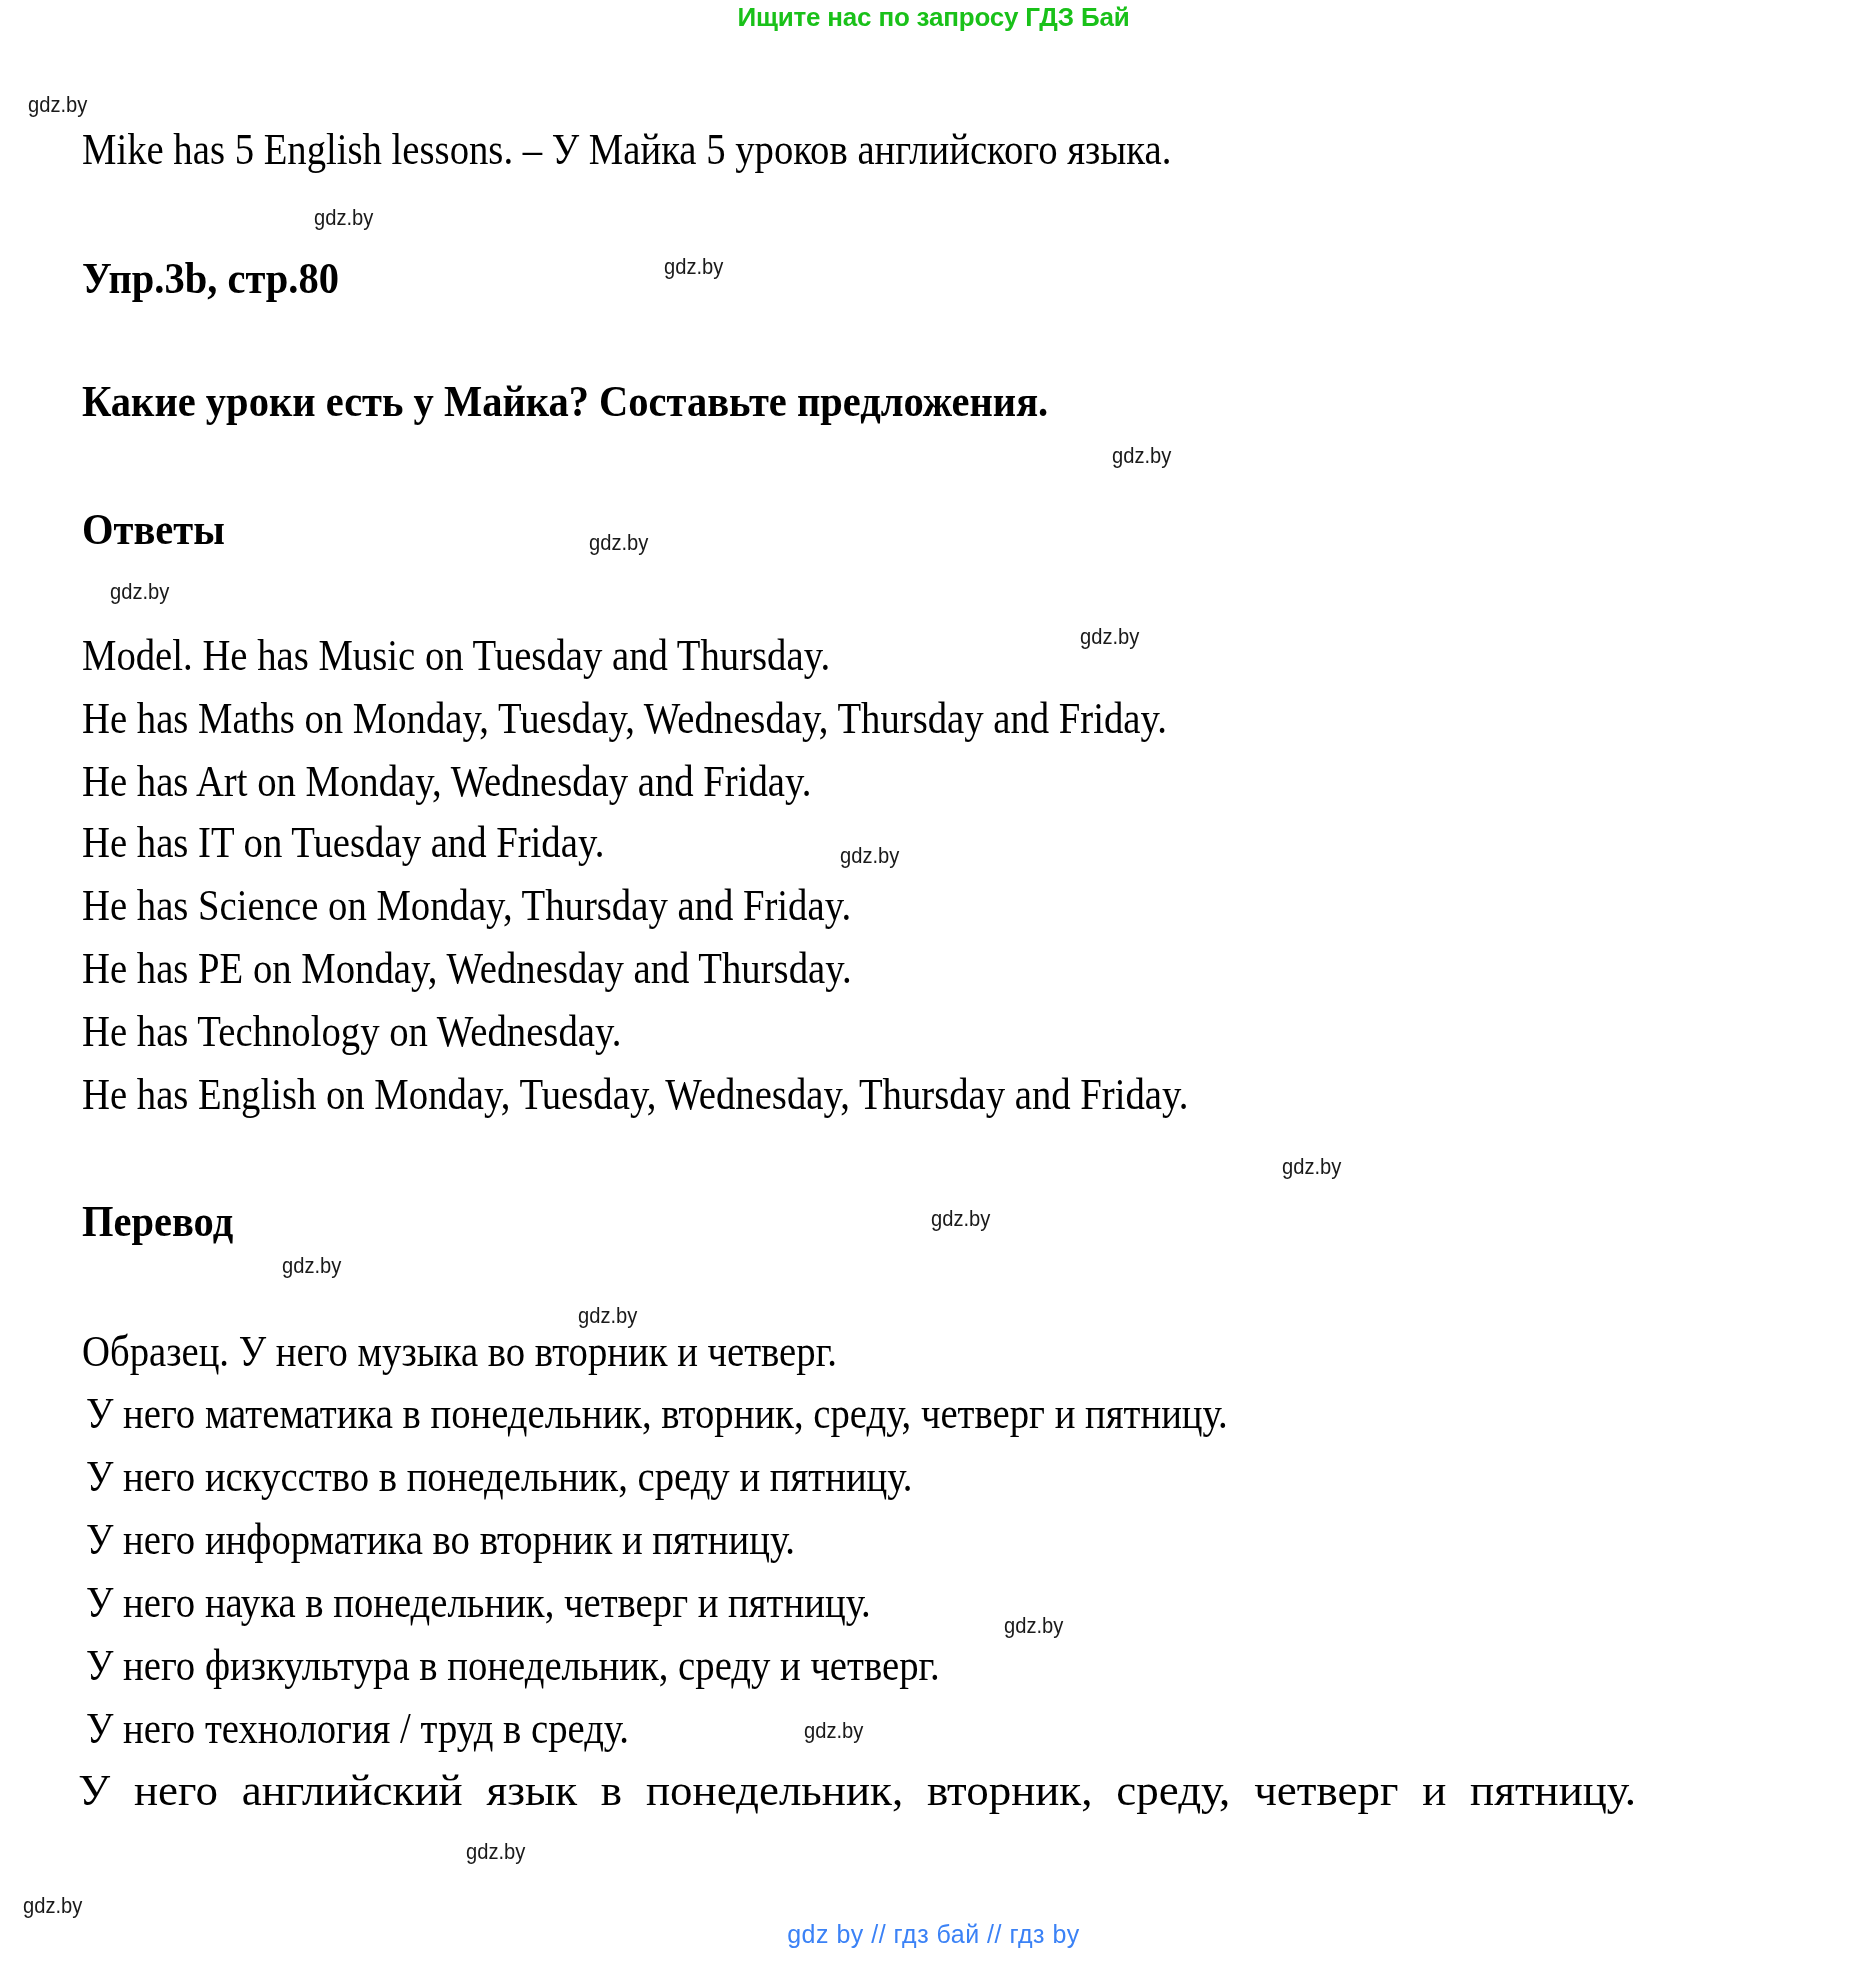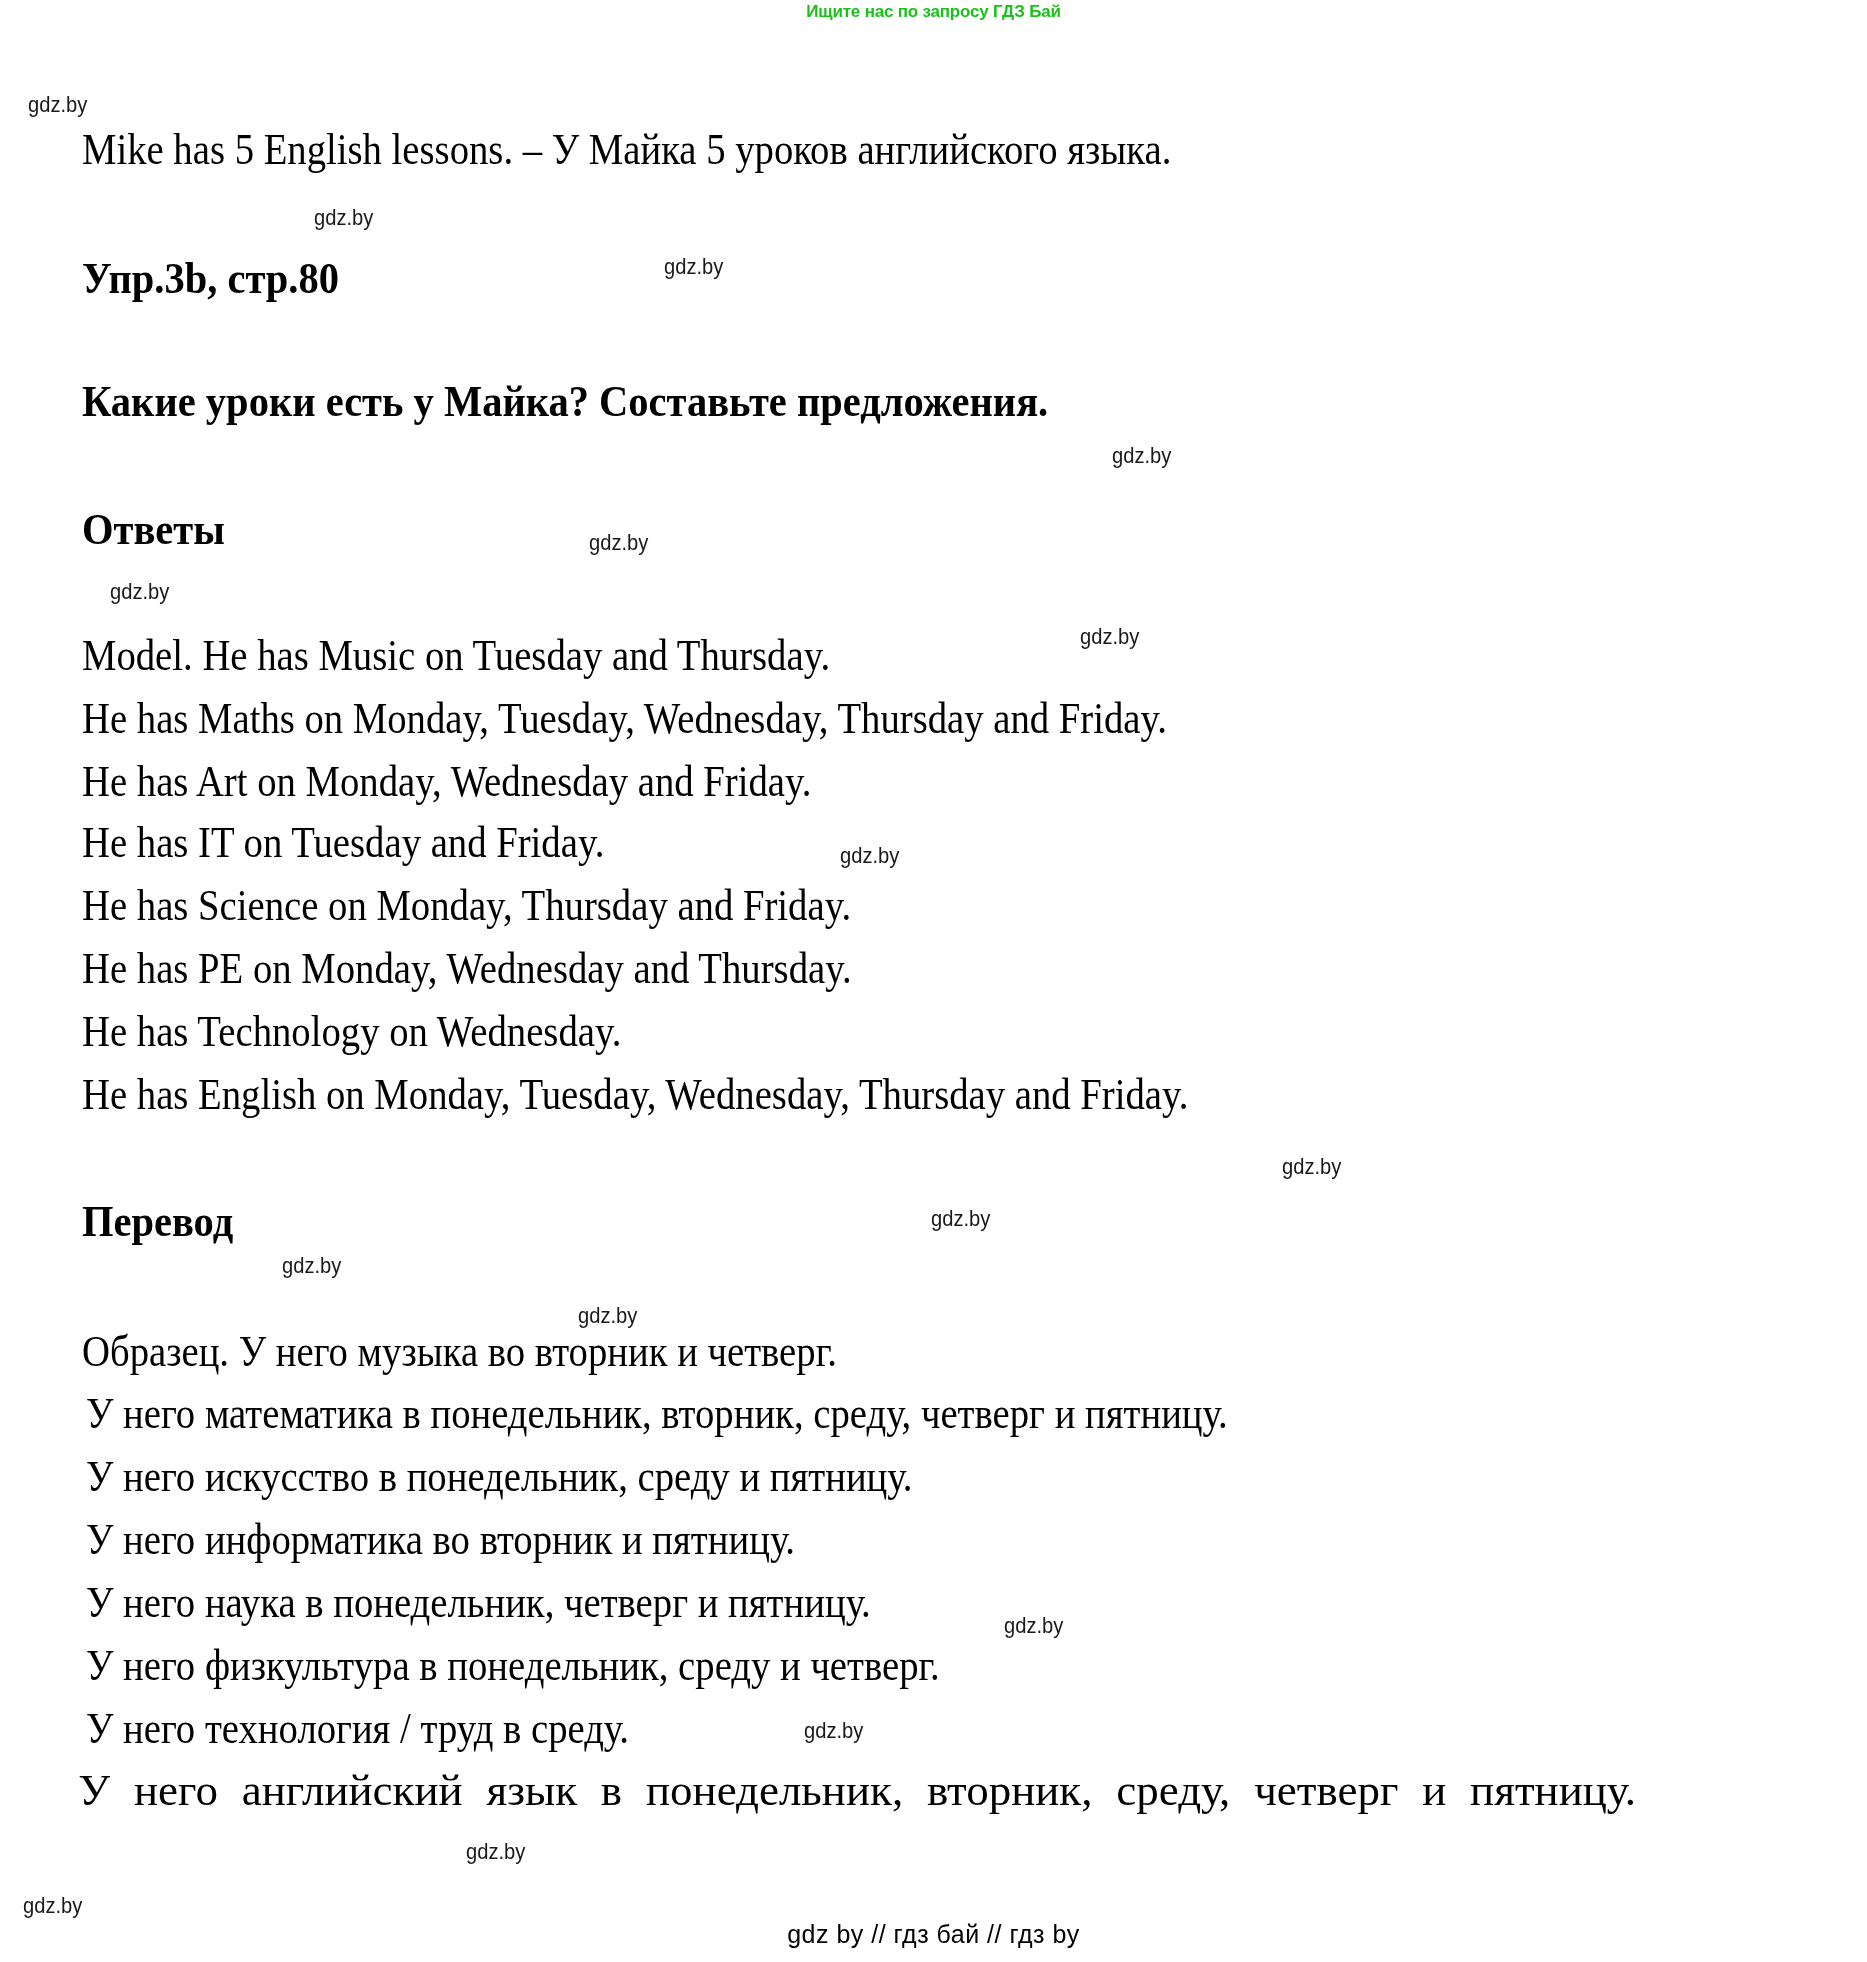--- a/index.html
+++ b/index.html
@@ -18,21 +18,21 @@
 
   
   .promo-banner {
     position: absolute;
     top: 1.9px;
     left: 0;
     width: 100%;
     text-align: center;
     font-family: "Liberation Sans", "DejaVu Sans", sans-serif;
     font-weight: bold;
-    font-size: 17px;
+    font-size: 26px;
     letter-spacing: -0.2px;
     color: #19c119;
     white-space: nowrap;
   }
 
   
   .doc {
     position: absolute;
     left: 0;
     top: 0;
@@ -142,14 +142,14 @@
   <div class="line body-line" style="left: 86px; top: 1450px; font-size: 45px;">У него искусство в понедельник, среду и пятницу.</div>
   <div class="line body-line" style="left: 86px; top: 1513px; font-size: 45px;">У него информатика во вторник и пятницу.</div>
   <div class="line body-line" style="left: 86px; top: 1576px; font-size: 45px;">У него наука в понедельник, четверг и пятницу.</div>
   <div class="line body-line" style="left: 86px; top: 1639px; font-size: 45px;">У него физкультура в понедельник, среду и четверг.</div>
   <div class="line body-line" style="left: 86px; top: 1702px; font-size: 45px;">У него технология / труд в среду.</div>
 
   <div class="para-justified" style="left: 9.3px; top: 1761px; width: 1818px;">У него английский язык в понедельник, вторник, среду, четверг и пятницу.</div>
 
 </div>
 
-<div class="footer" style="color: #000000;">gdz by  //  гдз бай  //  гдз by</div>
+<div class="footer" style="color: #3b82f6;">gdz by  //  гдз бай  //  гдз by</div>
 
 
 </body></html>

